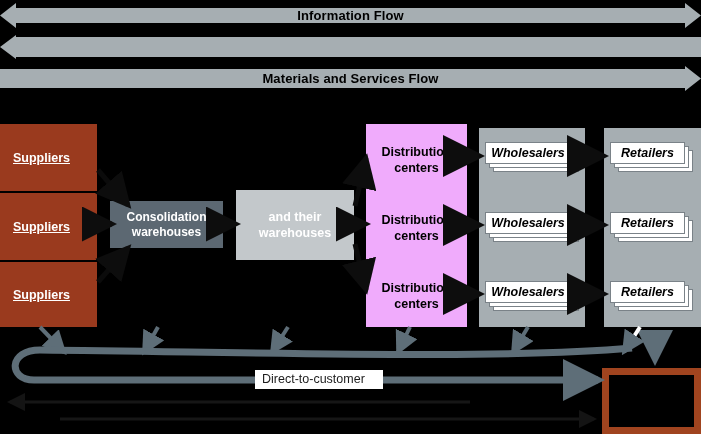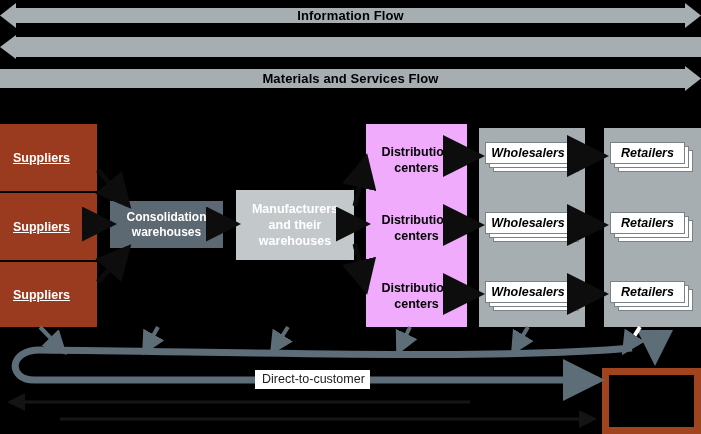--- a/index.html
+++ b/index.html
@@ -63,21 +63,21 @@
   
   .customers-box{
     position:absolute;background:#000;border:7px solid #A0441F;box-sizing:border-box;
     display:flex;align-items:center;justify-content:center;
   }
   .customers-box .txt{color:#000;font-weight:bold;font-size:12.5px;}
 
   
   .dtc-label{
     position:absolute;background:#fff;color:#1c1c1c;font-size:12.5px;
-    padding:2px 5px 3px 7px;white-space:nowrap;z-index:6;
+    padding:2px 18px 3px 7px;white-space:nowrap;z-index:6;
   }
 
   svg.overlay{position:absolute;left:0;top:0;width:701px;height:434px;pointer-events:none;}
 </style>
 </head>
 <body>
 
 <div id="stage">
 
   <div class="flowbar" id="flow-0" style="left:0px;top:3px;width:701px;height:25px;">
@@ -114,21 +114,20 @@
 
   <div class="consolidation" style="left:110px;top:201px;width:113px;height:47px;">
     <div>
       <div class="txt">Consolidation</div>
       <div class="txt">warehouses</div>
     </div>
   </div>
 
   <div class="manufacturers" style="left:236px;top:190px;width:118px;height:70px;">
     <div>
-      <div class="txt">Manufacturers</div>
       <div class="txt">and their</div>
       <div class="txt">warehouses</div>
     </div>
   </div>
 
   <div class="dc-col" style="left:366px;top:124px;width:101px;height:203px;">
     <div class="dc-cell" style="top:5px;height:62px;">
       <div>
         <div class="txt">Distribution</div>
         <div class="txt">centers</div>

